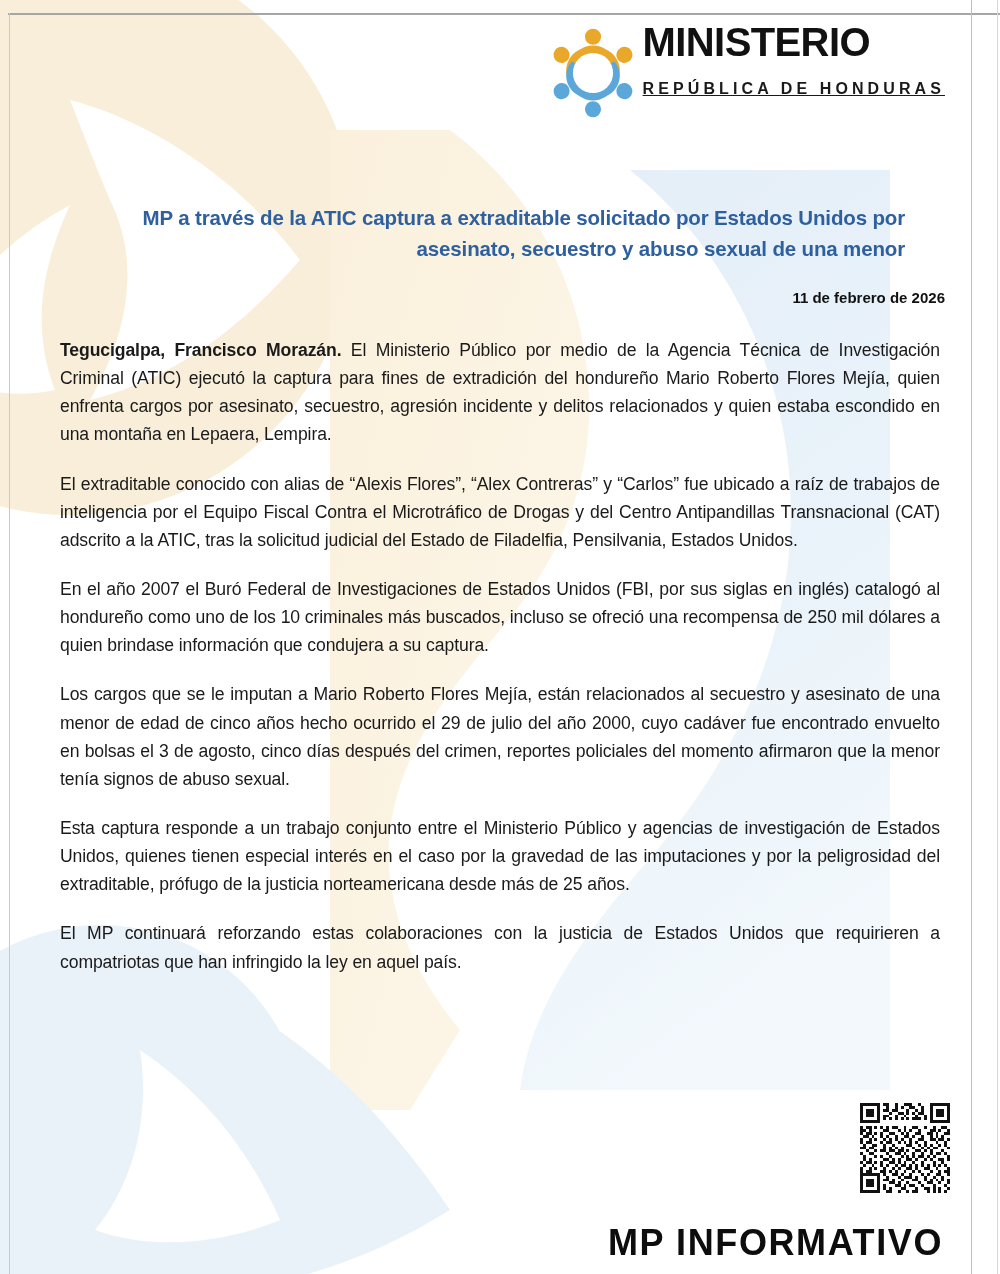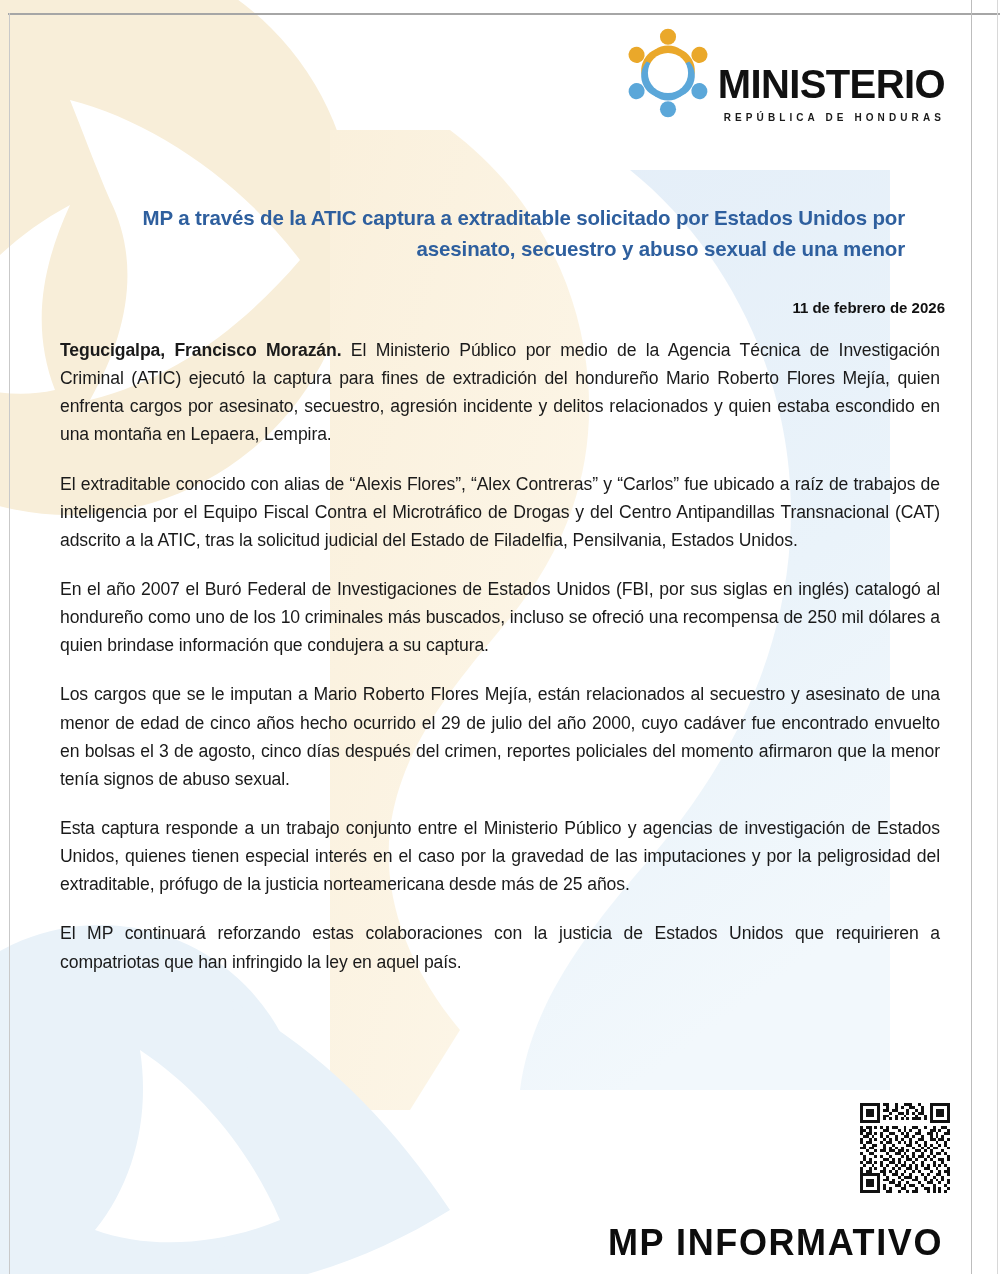--- a/index.html
+++ b/index.html
@@ -88,21 +88,21 @@
     background: #d8d8d8;
     z-index: 5;
   }
 
   
   #header {
     position: absolute;
     right: 55px;
     top: 24px;
     display: flex;
-    align-items: flex-end;
+    align-items: flex-start;
     gap: 1px;
     z-index: 10;
   }
   #logo-mark {
     width: 98px;
     height: 98px;
     flex: 0 0 auto;
   }
   #logo-mark svg { display: block; width: 98px; height: 98px; }
 
@@ -116,26 +116,27 @@
     font-family: "Liberation Sans", sans-serif;
     font-weight: bold;
     font-size: 40px;
     letter-spacing: -0.6px;
     color: #111111;
     white-space: nowrap;
   }
   #logo-sub {
     font-family: "Liberation Sans", sans-serif;
     font-weight: bold;
-    font-size: 10px;
+    font-size: 16px;
     letter-spacing: 4.1px;
     color: #1a1a1a;
-    margin-top: 10px;
+    margin-top: 21px;
     white-space: nowrap;
     text-align: right;
+    text-decoration: underline;
   }
 
   
   #title {
     position: absolute;
     left: 95px;
     top: 188px;
     width: 810px;
     text-align: right;
     z-index: 10;
@@ -150,21 +151,20 @@
   
   #date {
     position: absolute;
     right: 55px;
     top: 289px;
     z-index: 10;
     font-family: "Liberation Sans", sans-serif;
     font-weight: bold;
     font-size: 15px;
     color: #111111;
-    margin-top: 10px;
   }
 
   
   #body-copy {
     position: absolute;
     left: 60px;
     top: 336px;
     width: 880px;
     z-index: 10;
   }

